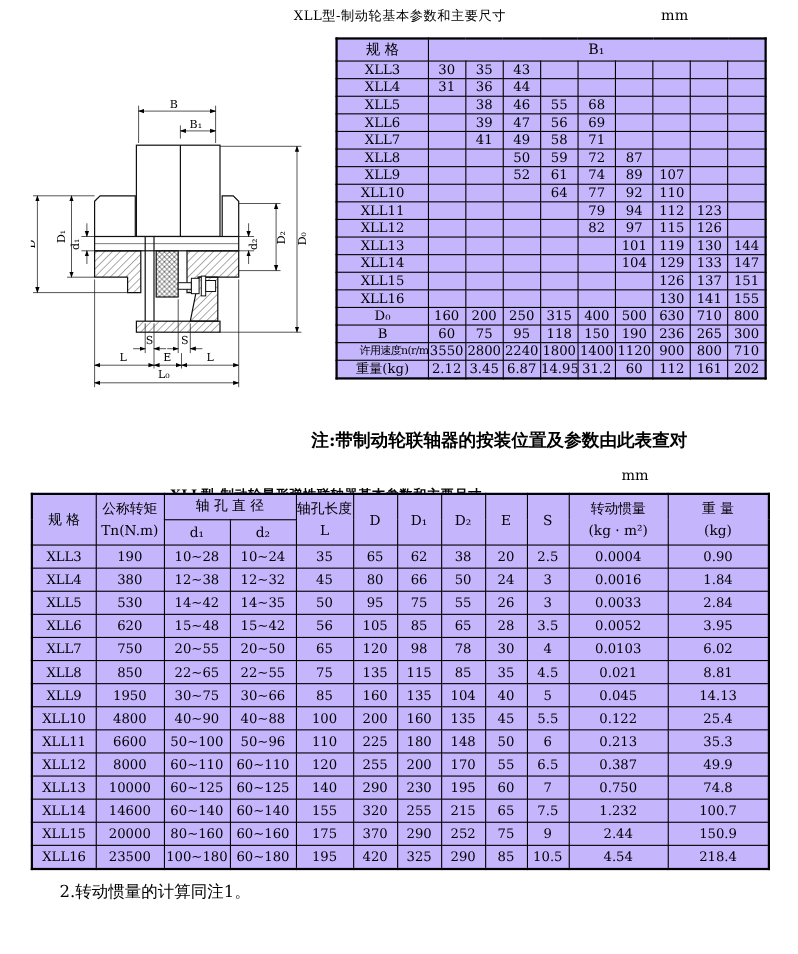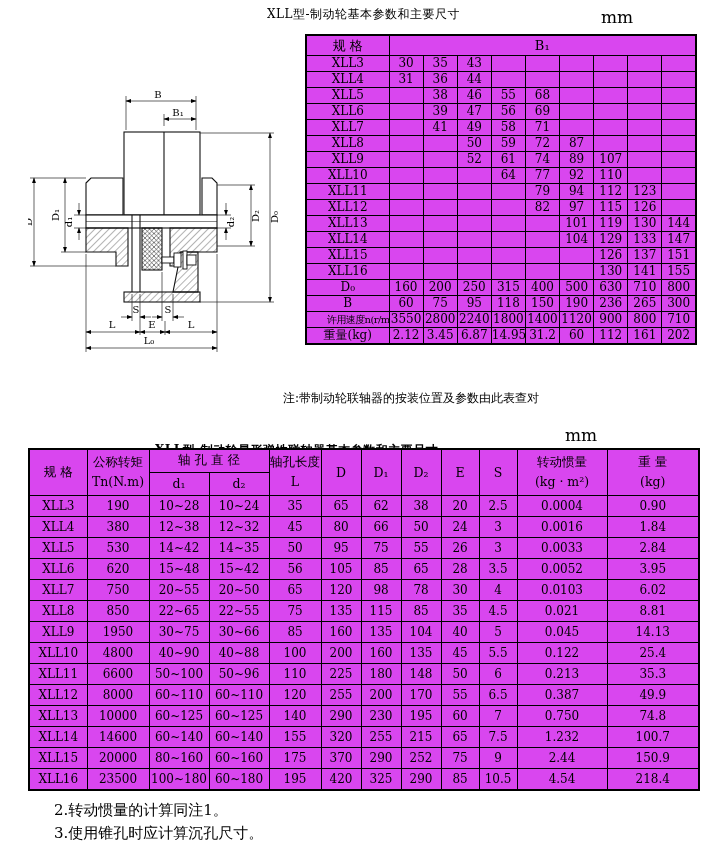--- a/index.html
+++ b/index.html
@@ -3,23 +3,23 @@
 <meta charset="utf-8">
 <style>
   html,body{margin:0;padding:0;}
   body{
     width:725px;height:867px;background:#ffffff;color:#000;
     font-family:"DejaVu Serif","Liberation Serif",serif;
     position:relative;overflow:hidden;
   }
   .abs{position:absolute;}
   .title{font-size:12px;letter-spacing:0.5px;white-space:nowrap;}
-  .unit{font-size:17px;}
-  .note-mid{font-size:12px;white-space:nowrap;}
-  table{border-collapse:collapse;table-layout:fixed;position:absolute;background:#d946ef;}
+  .unit{font-size:13px;}
+  .note-mid{font-size:16px;white-space:nowrap;font-weight:bold;}
+  table{border-collapse:collapse;table-layout:fixed;position:absolute;background:#c4b5fd;}
   table{border:2px solid #000;}
   td{border:1px solid #000;text-align:center;vertical-align:middle;
      padding:0;font-size:12px;white-space:nowrap;overflow:hidden;}
   
   #t1{left:305px;top:34px;width:392px;}
   #t1 td{height:15px;line-height:15px;}
   #t1 tr.hdr td{height:19px;line-height:19px;font-size:13px;}
   #t1 td.lbl{font-size:12px;}
   #t1 td.lbl.long{font-size:10px;letter-spacing:-0.6px;padding-left:20px;}
   
@@ -632,14 +632,13 @@
         <td>85</td>
         <td>10.5</td>
         <td>4.54</td>
         <td>218.4</td>
       </tr>
     </tbody>
 </table>
 
 <div id="notes" class="abs">
     <div class="indent">2.转动惯量的计算同注1。</div>
-    <div class="indent">3.使用锥孔时应计算沉孔尺寸。</div>
   </div>
 
 </body></html>

